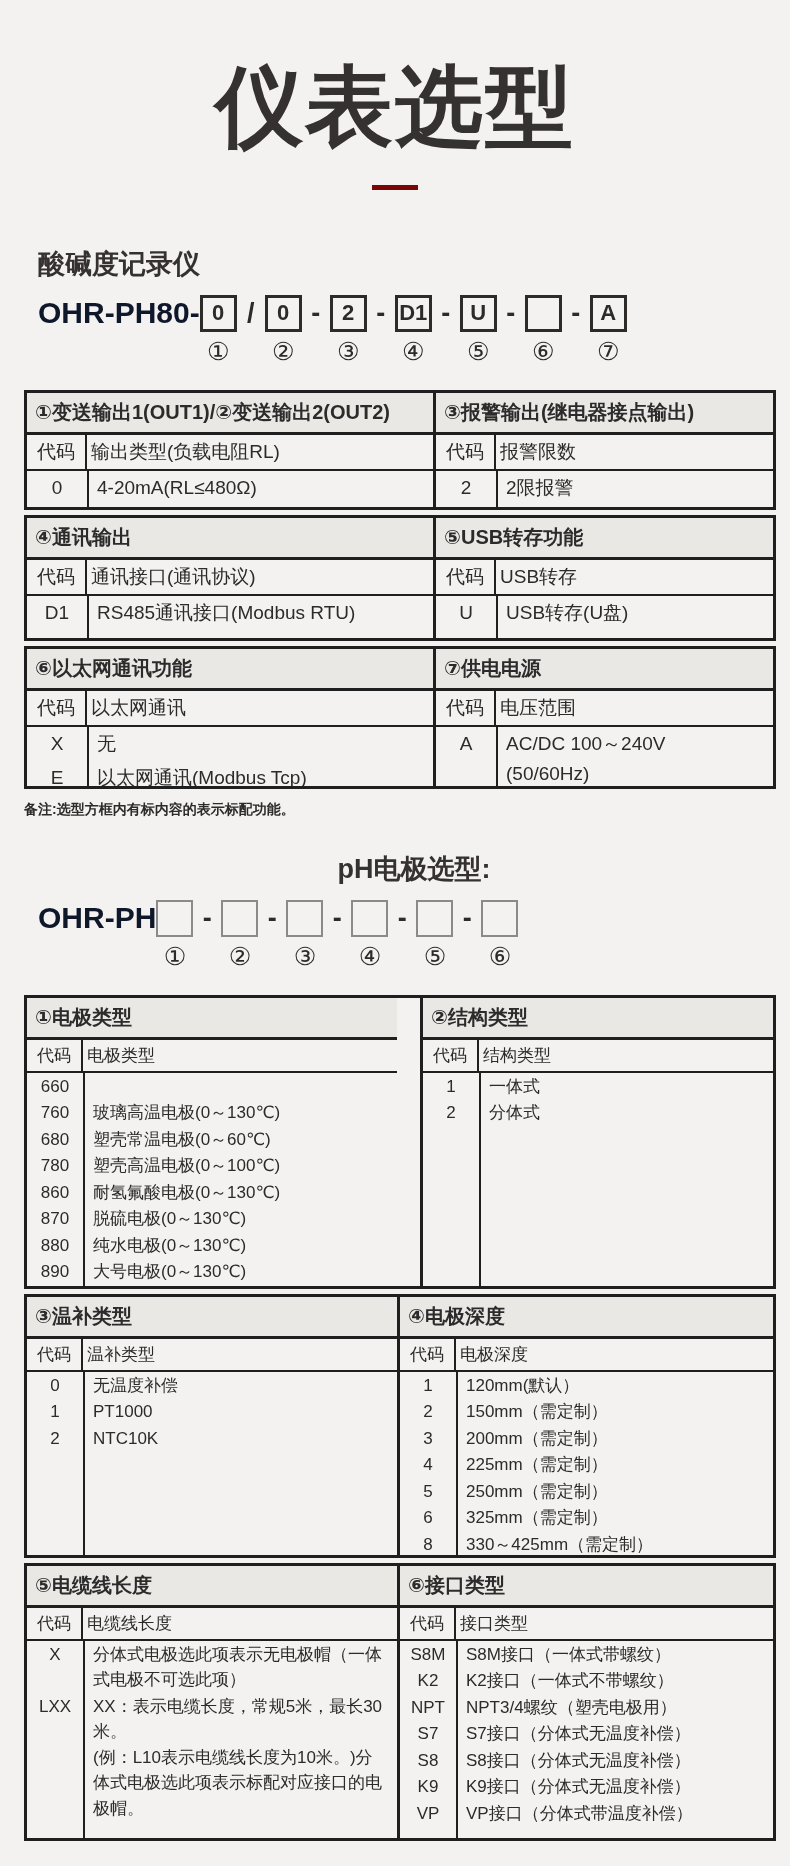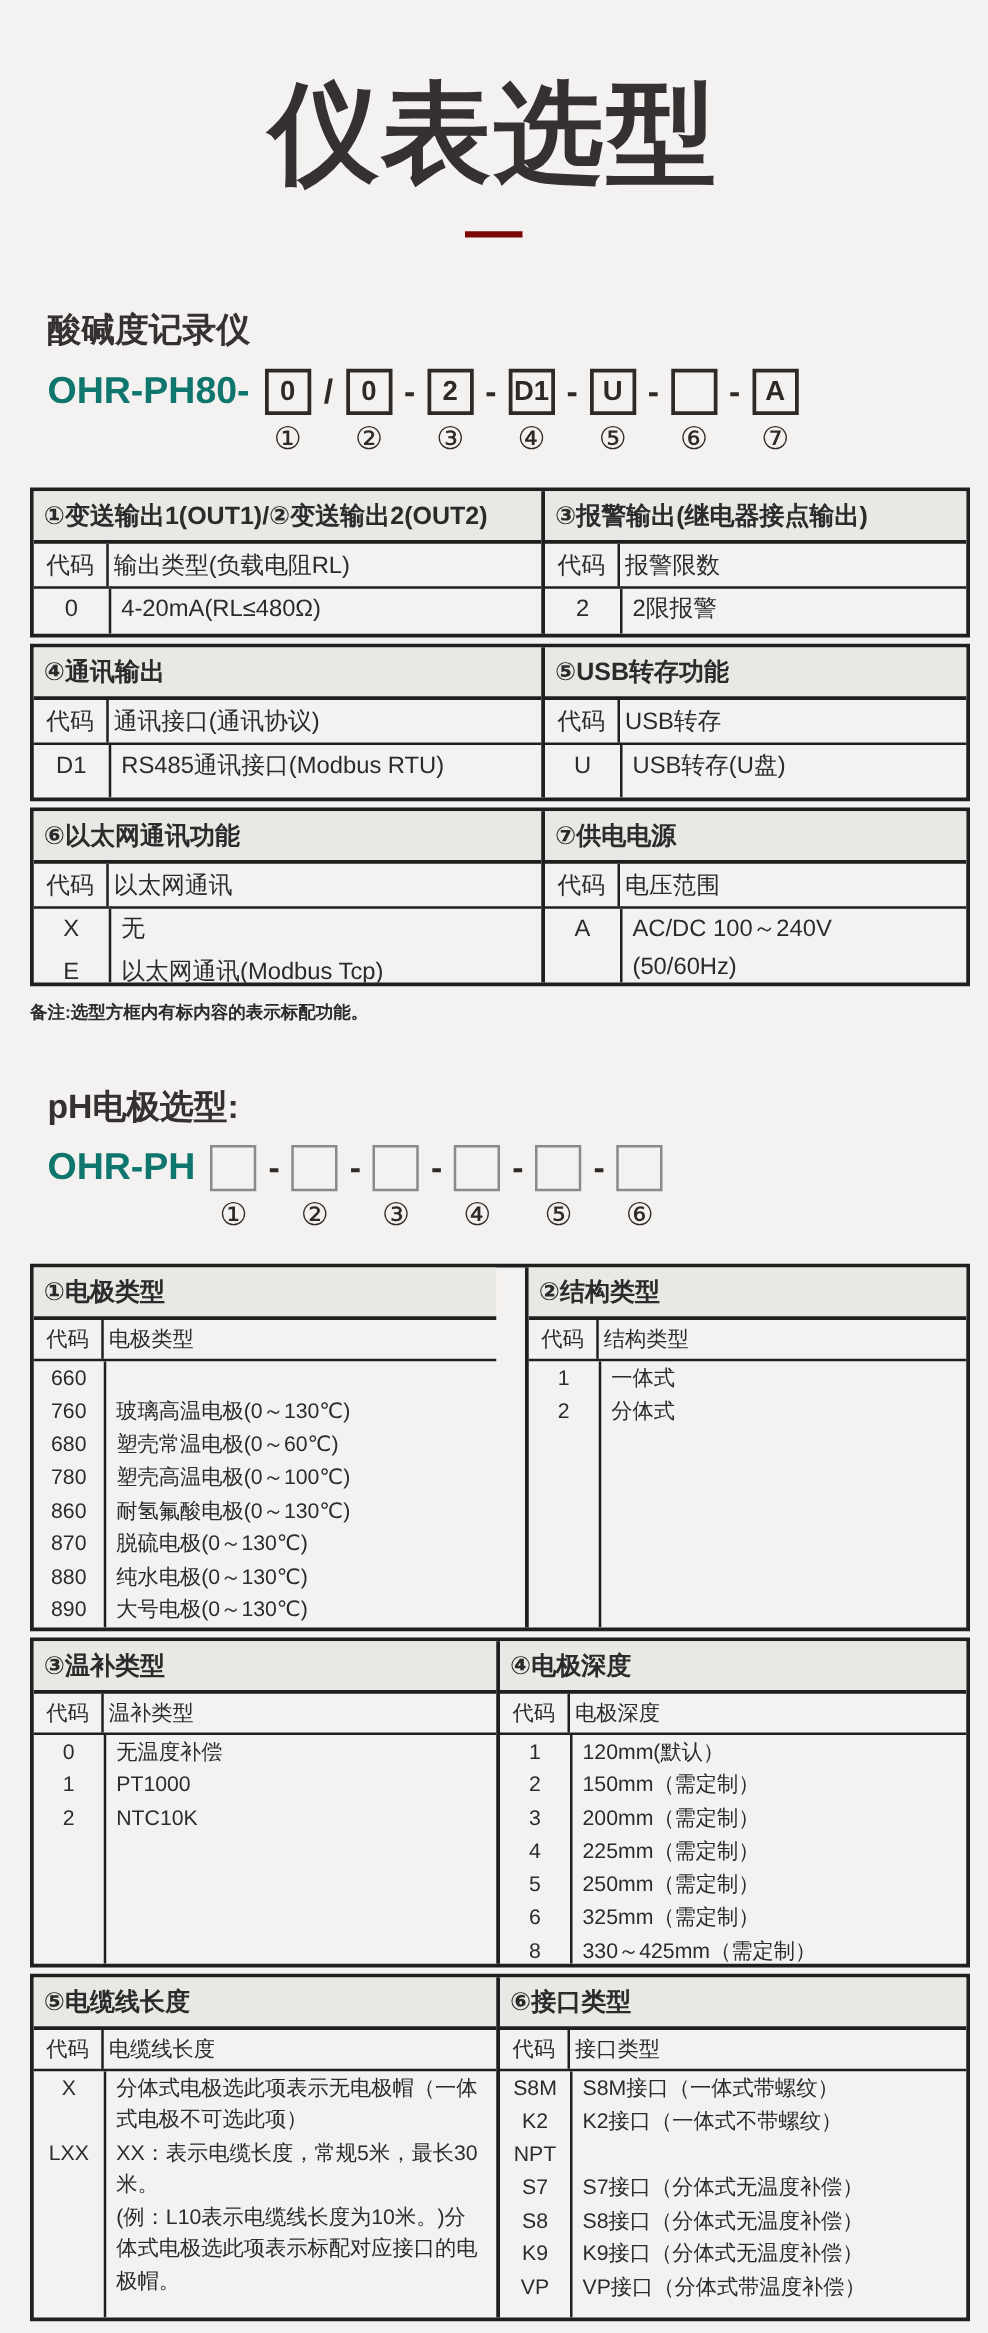--- a/index.html
+++ b/index.html
@@ -23,26 +23,26 @@
     width: 46px; height: 5px;
     background: var(--accent-red, #7a0606);
     margin: 18px auto 0;
   }
   .sec-heading {
     margin: 56px 0 0 38px;
     font-size: 27px;
     font-weight: 700;
     color: #353130;
   }
-  .sec-heading.second { margin-top: 48px; }
+  .sec-heading.second { margin-top: 32px; text-align: center; }
   .code-line { display: flex; align-items: center; margin: 10px 0 0 38px; height: 42px; }
   .circle-line { display: flex; align-items: center; margin: 2px 0 0 38px; height: 30px; }
   .model-prefix {
-    font-size: 30px; font-weight: 700; color: #0f766e;
-    margin-right: 12px; letter-spacing: 0;
+    font-size: 30px; font-weight: 700; color: #0f172a;
+    letter-spacing: 0;
     white-space: nowrap;
   }
   .ghost { visibility: hidden; }
   .unit { display: flex; align-items: center; }
   .code-box {
     width: 37px; height: 37px;
     border: 3px solid #2e2a28;
     display: flex; align-items: center; justify-content: center;
     font-size: 22px; font-weight: 700; color: #2e2a28;
     background: transparent;
@@ -469,20 +469,21 @@
         <div class="trow">
             <span class="cc">S8M</span>
             <span class="dc">S8M接口（一体式带螺纹）</span>
           </div>
         <div class="trow">
             <span class="cc">K2</span>
             <span class="dc">K2接口（一体式不带螺纹）</span>
           </div>
         <div class="trow">
             <span class="cc">NPT</span>
+            <span class="dc">NPT3/4螺纹（塑壳电极用）</span>
           </div>
         <div class="trow">
             <span class="cc">S7</span>
             <span class="dc">S7接口（分体式无温度补偿）</span>
           </div>
         <div class="trow">
             <span class="cc">S8</span>
             <span class="dc">S8接口（分体式无温度补偿）</span>
           </div>
         <div class="trow">

